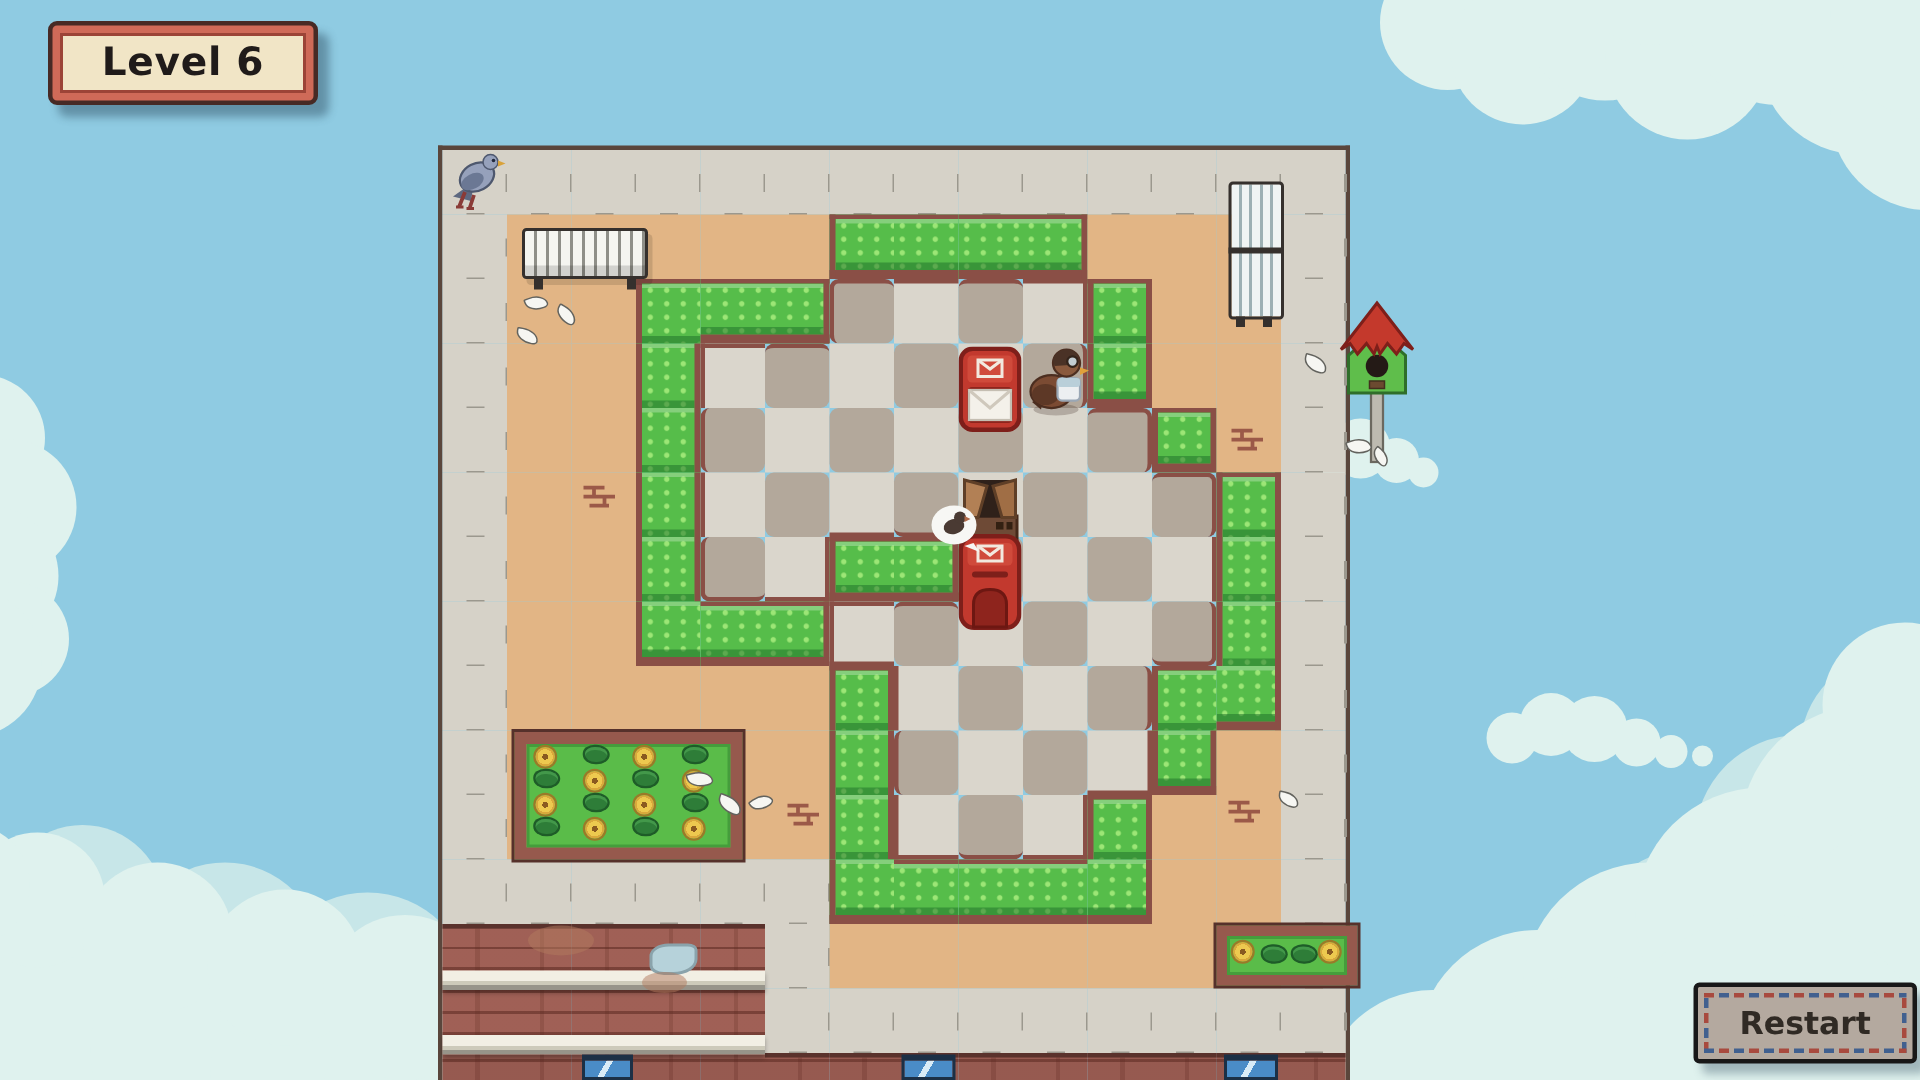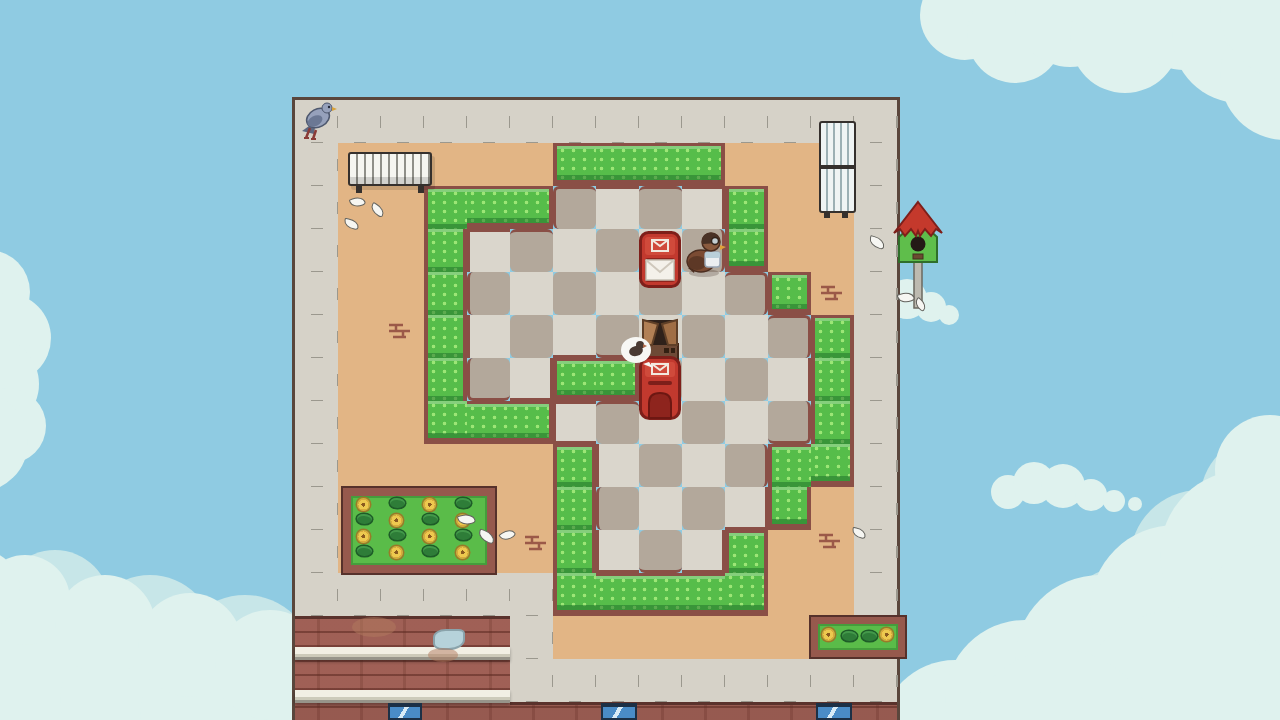--- a/index.html
+++ b/index.html
@@ -445,13 +445,19 @@
       <div class="dec dec-feather" style="left: 75px; top: 105px; width: 13px; height: 8px; transform: rotate(30deg);"></div>
       <div class="dec dec-feather" style="left: 49px; top: 119px; width: 13px; height: 8px; transform: rotate(10deg);"></div>
       <div class="dec dec-feather" style="left: 163px; top: 414px; width: 15px; height: 9px; transform: rotate(-15deg);"></div>
       <div class="dec dec-feather" style="left: 183px; top: 431px; width: 15px; height: 9px; transform: rotate(20deg);"></div>
       <div class="dec dec-feather" style="left: 205px; top: 430px; width: 13px; height: 8px; transform: rotate(-35deg);"></div>
       <div class="dec dec-feather" style="left: 574px; top: 137px; width: 14px; height: 9px; transform: rotate(15deg);"></div>
       <div class="dec dec-feather" style="left: 603px; top: 192px; width: 14px; height: 9px; transform: rotate(-20deg);"></div>
       <div class="dec dec-feather" style="left: 619px; top: 200px; width: 11px; height: 7px; transform: rotate(40deg);"></div>
       <div class="dec dec-feather" style="left: 557px; top: 428px; width: 12px; height: 8px; transform: rotate(10deg);"></div>
     </div>
+  <div id="level-badge">
+    <div class="inner">Level 6</div>
+  </div>
+  <div id="restart-btn">
+    <div class="airmail">Restart</div>
+  </div>
 </div>
 
 </body></html>

